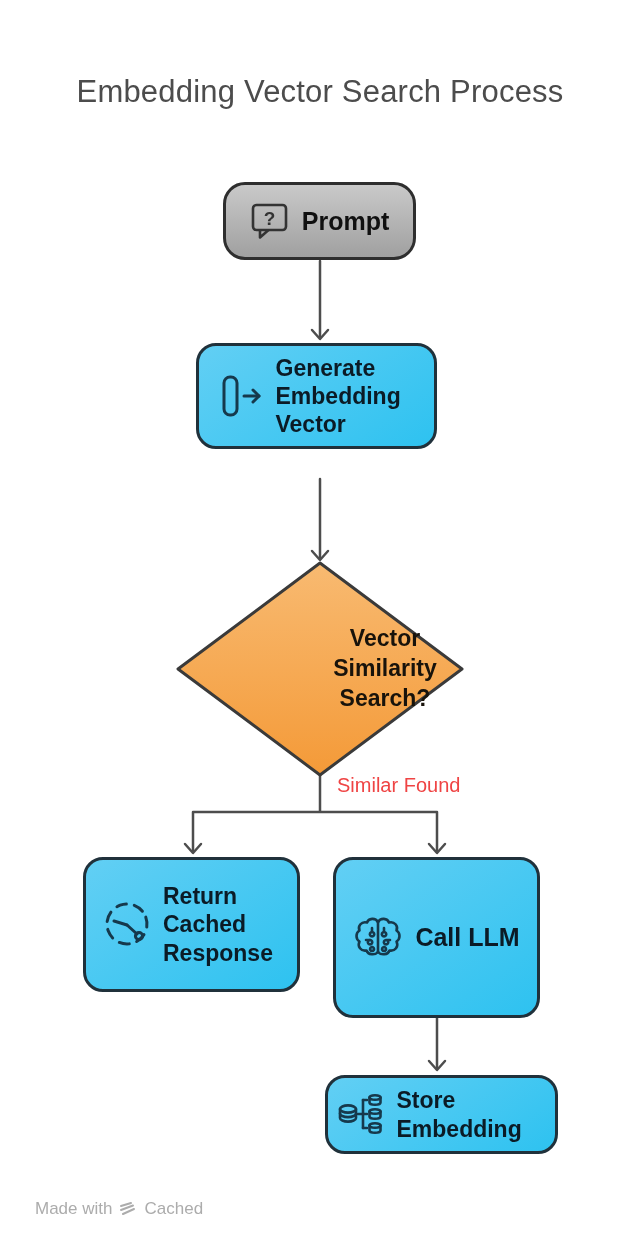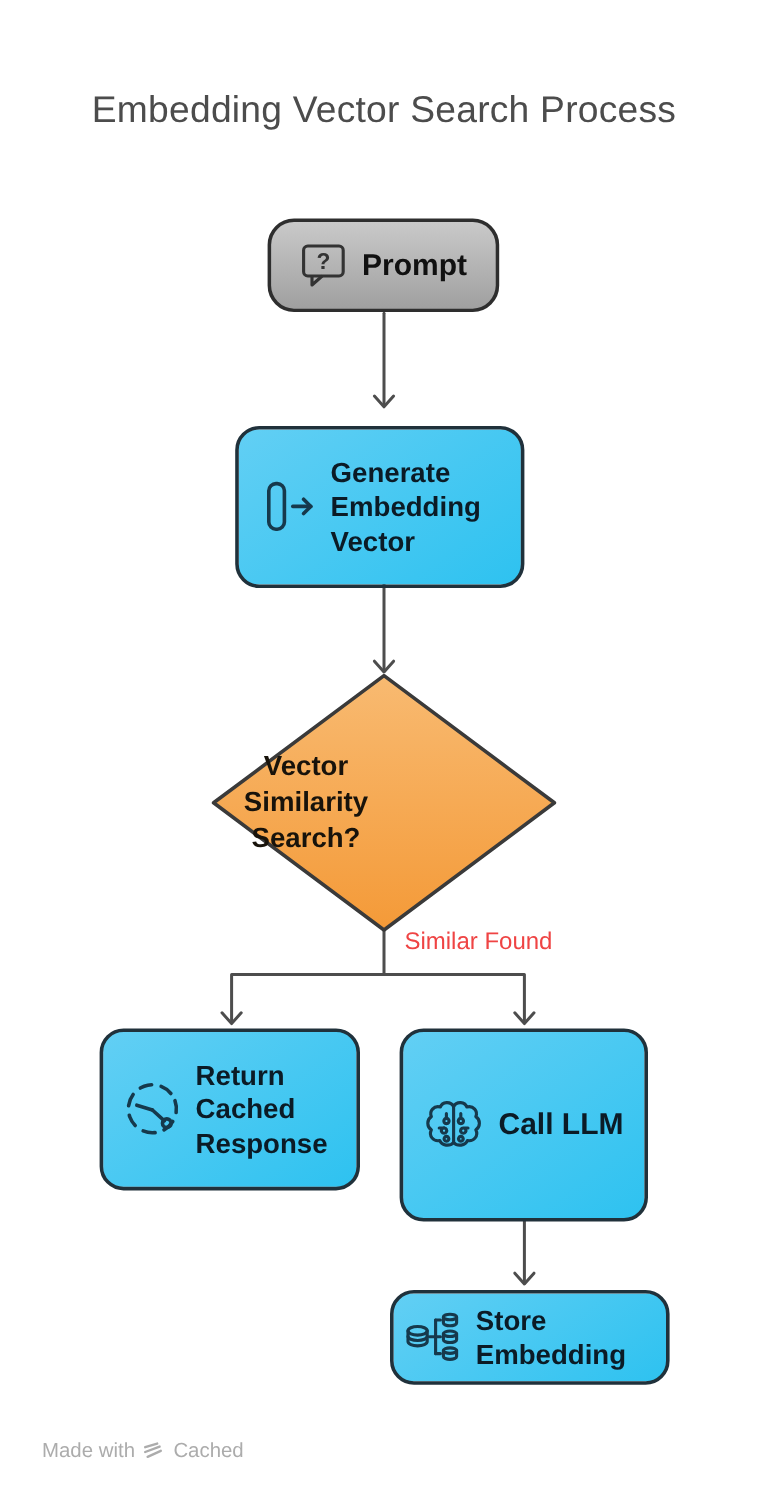--- a/index.html
+++ b/index.html
@@ -19,31 +19,31 @@
     color:#0b1b26;font-weight:bold;
   }
   .node .inner{display:flex;align-items:center;gap:12px;}
   .node .label{line-height:1.22;}
   .node-prompt{
     left:223px;top:182px;width:193px;height:78px;border-radius:22px;
     background:linear-gradient(180deg,#c9c9c9 0%,#a0a0a0 100%);
     border-color:#2e2e2e;color:#101010;
   }
   .node-prompt .label{font-size:25px;}
-  .node-generate{left:196px;top:355px;width:241px;height:135px;}
+  .node-generate{left:196px;top:343px;width:241px;height:106px;}
   .node-generate .label{font-size:23px;}
   .node-cached{left:83px;top:857px;width:217px;height:135px;padding-left:11px;}
   .node-cached .label{font-size:23px;}
   .node-callllm{left:333px;top:857px;width:207px;height:161px;}
   .node-callllm .label{font-size:25px;}
   .node-store{left:325px;top:1075px;width:233px;height:79px;}
   .node-store .label{font-size:23px;}
   .diamond-wrap{position:absolute;left:175px;top:560px;width:290px;height:218px;z-index:2;}
   .diamond-label{
-    position:absolute;left:0;top:0;width:290px;height:218px;display:flex;align-items:center;justify-content:flex-start;
+    position:absolute;left:0;top:0;width:290px;height:218px;display:flex;align-items:center;justify-content:flex-end;
     text-align:center;font-size:23px;font-weight:bold;color:#18130b;line-height:1.3;z-index:3;
   }
   .edge-label{
     position:absolute;left:337px;top:774px;z-index:2;
     font-size:20px;color:#ef4444;font-weight:normal;
   }
   .footer{
     position:absolute;left:35px;top:1199px;z-index:2;display:flex;align-items:center;gap:7px;
     font-size:17px;color:#acacac;
   }

